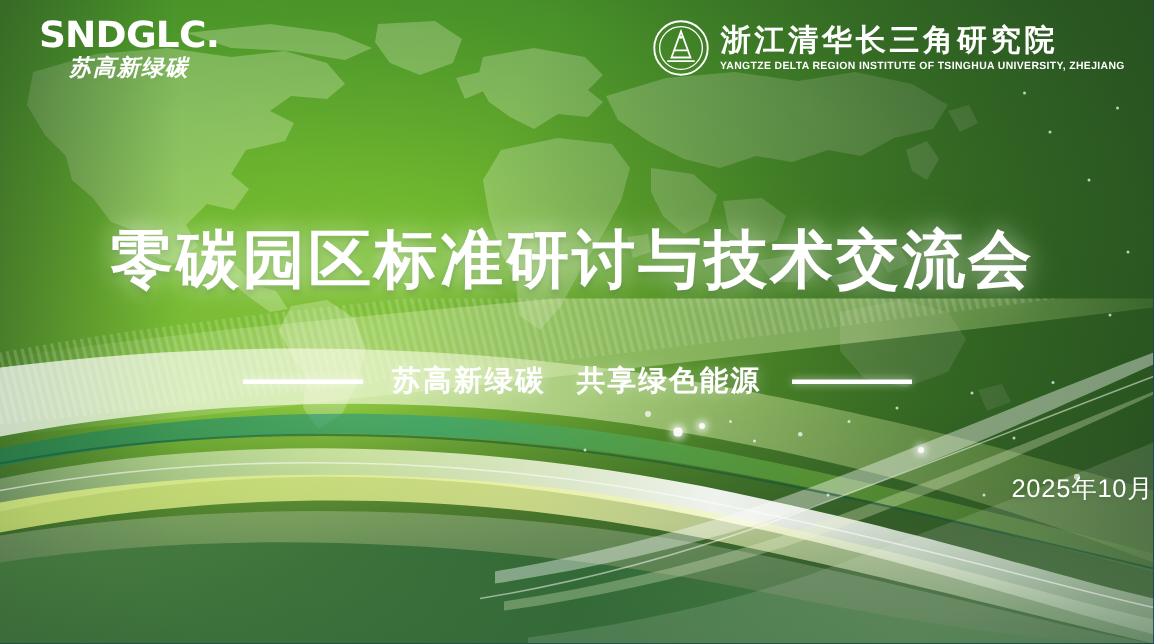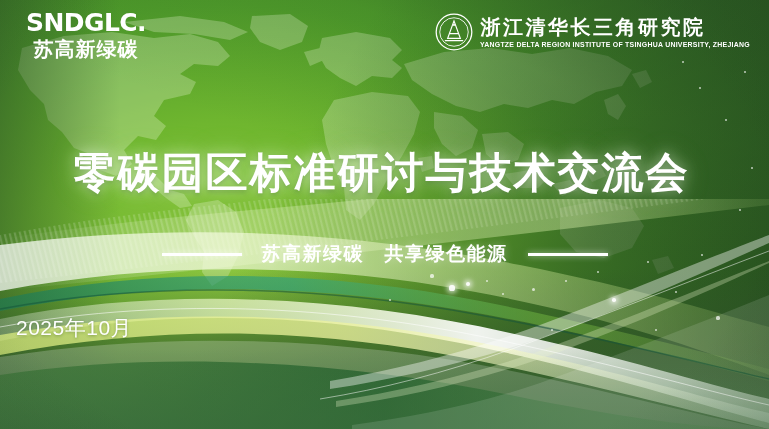--- a/index.html
+++ b/index.html
@@ -97,25 +97,26 @@
     font-size: 24px;
     font-weight: bold;
     letter-spacing: -0.5px;
     color: #ffffff;
     line-height: 1.02;
     font-family: "DejaVu Sans", sans-serif;
     transform: scaleX(1.04);
   }
   .logo-left .cn {
     margin-top: 3px;
-    font-size: 20px;
+    font-size: 15px;
     font-weight: bold;
     letter-spacing: 1px;
     color: #ffffff;
     line-height: 1.1;
+    font-style: italic;
   }
 
   
   .logo-right {
     position: absolute;
     right: 16px;
     top: 13px;
     display: flex;
     align-items: center;
     gap: 7px;
@@ -191,27 +192,26 @@
     letter-spacing: 1.5px;
     color: #ffffff;
     white-space: nowrap;
     text-shadow: 0 0 10px rgba(255,255,255,0.35);
   }
 
   .date {
     position: absolute;
     left: 0; right: 0;
     top: 314px;
-    text-align: left;
-    font-size: 21px;
+    text-align: right;
+    font-size: 17px;
     color: #ffffff;
     letter-spacing: 0.5px;
     z-index: 20;
     text-shadow: 0 1px 3px rgba(40,80,30,0.4);
-    margin-left: 16px;
   }
 </style>
 </head>
 <body>
 
 <div id="poster">
 
   <div class="bg-base"></div>
 
   <div class="worldmap">

